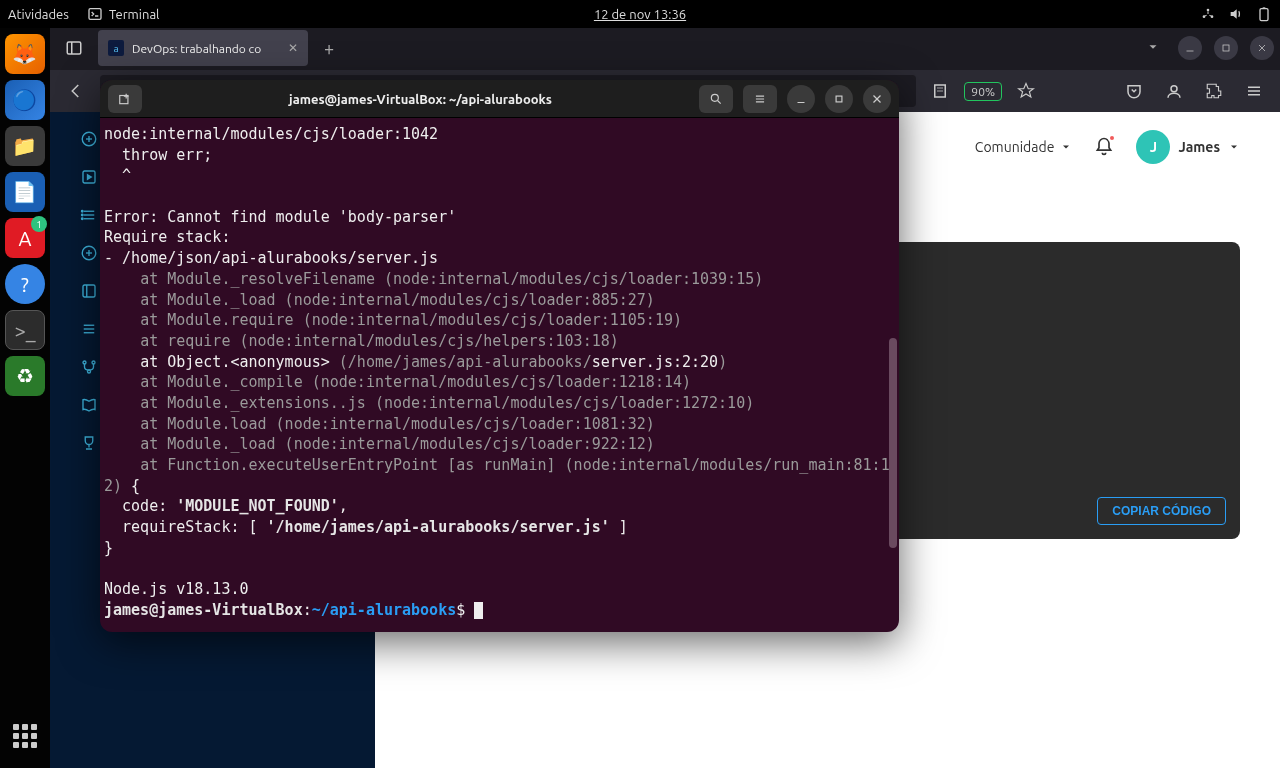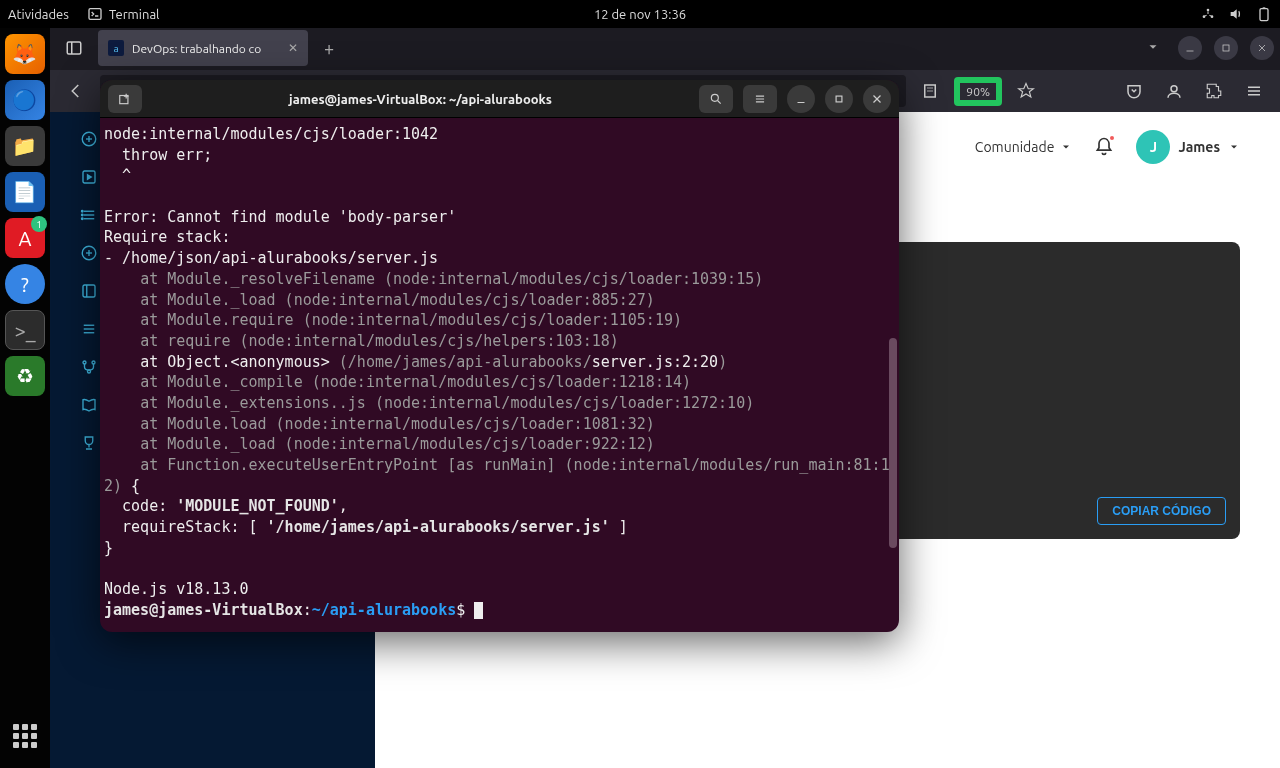--- a/index.html
+++ b/index.html
@@ -1,21 +1,21 @@
 <!DOCTYPE html>
 <html><head>
 <meta charset="utf-8">
 <style>
 * { margin: 0; padding: 0; box-sizing: border-box; }
 body { width: 1280px; height: 768px; overflow: hidden; font-family: "Ubuntu", sans-serif; background: #1e1e1e; position: relative; }
 
 
 .topbar { position: absolute; top: 0; left: 0; right: 0; height: 28px; background: #000; color: #ddd; display: flex; align-items: center; font-size: 13px; padding: 0 8px; z-index: 10; }
 .topbar .left { display: flex; gap: 18px; align-items: center; }
-.topbar .center { position: absolute; left: 50%; transform: translateX(-50%); }
+.topbar .center { position: absolute; left: 50%; transform: translateX(-50%); text-decoration: underline; }
 .topbar .right { display: flex; gap: 12px; margin-left: auto; align-items: center; }
 .topbar .right svg { width: 16px; height: 16px; fill: #ccc; }
 .tb-item { display: flex; align-items: center; gap: 6px; }
 .tb-item svg { width: 16px; height: 16px; fill: #ccc; }
 
 
 .dock { position: absolute; left: 0; top: 26px; bottom: 0; width: 50px; background: rgba(0,0,0,0.9); display: flex; flex-direction: column; align-items: center; padding-top: 8px; gap: 6px; z-index: 5; }
 .dock-icon { width: 40px; height: 40px; border-radius: 8px; display: flex; align-items: center; justify-content: center; font-size: 20px; cursor: pointer; }
 .dock-icon.firefox { background: linear-gradient(135deg,#ff9500,#e66000); color: #fff; }
 .dock-icon.thunder { background: linear-gradient(135deg,#1a5fb4,#3584e4); color: #fff; }
@@ -45,21 +45,21 @@
 .ff-winctl .wc { width: 24px; height: 24px; border-radius: 50%; background: #3a3944; display: flex; align-items: center; justify-content: center; cursor: pointer; }
 .ff-winctl .wc svg { width: 12px; height: 12px; fill: #ccc; stroke: #ccc; stroke-width: 1.5; }
 .ff-arrow { color: #aaa; padding: 0 12px; cursor: pointer; }
 .ff-arrow svg { width: 14px; height: 14px; fill: #aaa; }
 
 .ff-toolbar { height: 42px; background: #2b2a33; display: flex; align-items: center; padding: 0 10px; gap: 8px; color: #ccc; }
 .ff-toolbar .tbbtn { width: 32px; height: 32px; display: flex; align-items: center; justify-content: center; border-radius: 4px; cursor: pointer; }
 .ff-toolbar .tbbtn svg { width: 18px; height: 18px; fill: #ccc; }
 .ff-toolbar .omnibox { flex: 1; height: 32px; background: #1c1b22; border-radius: 4px; }
 .ff-toolbar .zoom { display: flex; align-items: center; gap: 4px; }
-.zoom-badge { border: 6px solid #22c55e; padding: 2px 6px; border-radius: 4px; font-size: 12px; }
+.zoom-badge { border: 1px solid #22c55e; padding: 2px 6px; border-radius: 4px; font-size: 12px; }
 
 
 .page { flex: 1; display: flex; background: #fff; overflow: hidden; }
 .page-sidebar { width: 325px; background: #051933; display: flex; flex-direction: column; padding: 16px 0; gap: 16px; }
 .sb-icon-row { display: flex; padding-left: 28px; }
 .sb-ic { width: 22px; height: 22px; color: #5ac8fa; display: flex; align-items: center; justify-content: center; cursor: pointer; }
 .sb-ic svg { width: 18px; height: 18px; fill: none; stroke: #3eb6e0; stroke-width: 1.8; }
 .sb-footer { margin-top: auto; display: flex; align-items: center; gap: 14px; padding: 12px 26px; color: #fff; font-size: 14px; cursor: pointer; }
 .sb-footer svg { width: 18px; height: 18px; fill: none; stroke: #fff; stroke-width: 2; }
 

